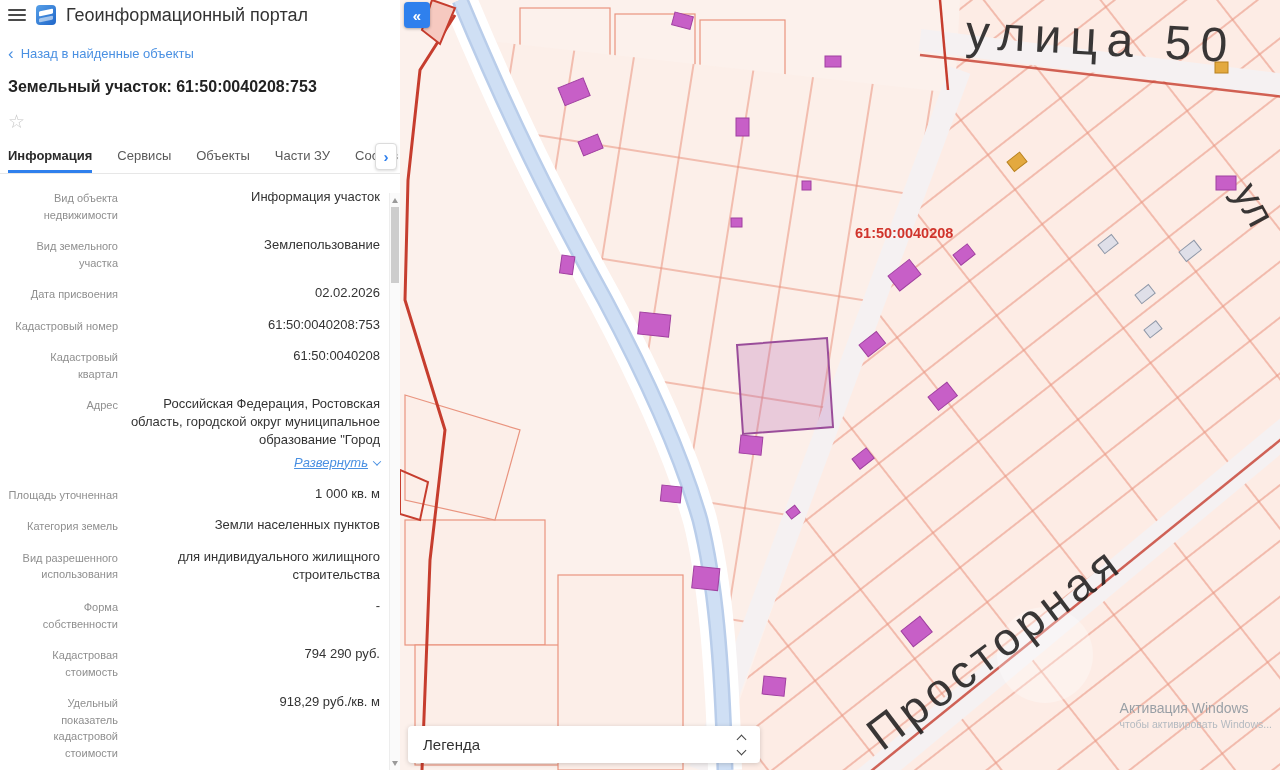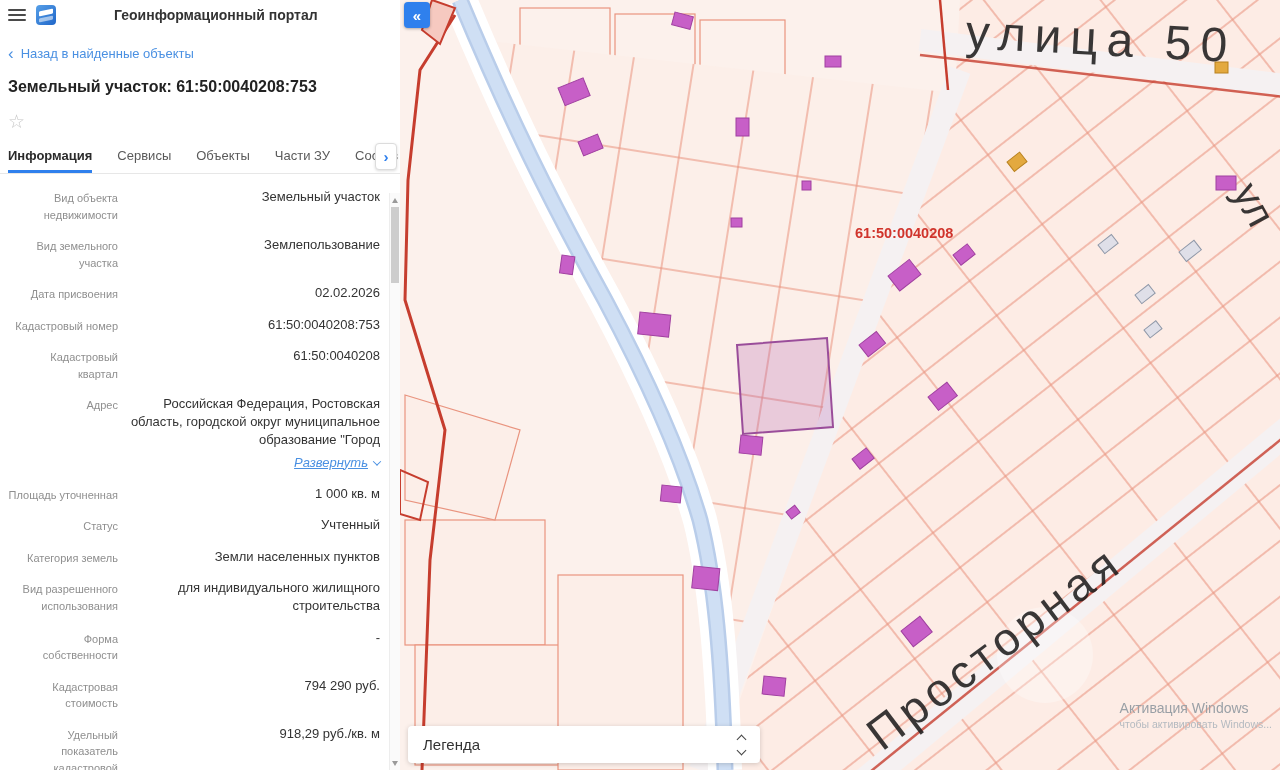--- a/index.html
+++ b/index.html
@@ -12,21 +12,21 @@
   .topbar { display:flex; align-items:center; gap:10px; height:30px; padding:4px 8px; }
   .burger { width:18px; display:flex; flex-direction:column; gap:3px; cursor:pointer; }
   .burger i { display:block; height:2px; background:#4a4a4a; border-radius:1px; }
   .logo { width:20px; height:20px; border-radius:4px;
           background:linear-gradient(135deg,#57a0e8 0%,#1f66c9 100%);
           position:relative; overflow:hidden; flex:none; }
   .logo:before { content:""; position:absolute; left:3px; top:5px; width:14px; height:5px;
                  background:#fff; transform:skewY(-12deg); border-radius:1px; }
   .logo:after { content:""; position:absolute; left:3px; top:12px; width:14px; height:4px;
                 background:rgba(255,255,255,.55); transform:skewY(-12deg); border-radius:1px; }
-  .app-title { font-size:14px; font-weight:bold; color:#333;margin-left:48px; }
+  .app-title { font-size:18px; font-weight:normal; color:#333; }
 
   .back { display:inline-flex; align-items:center; gap:7px; color:#4a90e2; font-size:13px;
           margin:16px 8px 0; cursor:pointer; }
   .back .bk { font-size:17px; line-height:13px; }
 
   .page-title { font-size:16px; font-weight:bold; color:#222; margin:15px 8px 0; }
   .star { margin:14px 8px 6px; color:#c6c6c6; font-size:19px; width:22px; cursor:pointer; }
 
   .tabs { position:relative; display:flex; gap:25px; align-items:flex-end;
           padding:0 8px; height:35px; border-bottom:1px solid #e7e7e7; overflow:hidden;text-align:right; }
@@ -109,21 +109,21 @@
       <div class="tab">Объекты</div>
       <div class="tab">Части ЗУ</div>
       <div class="tab">Состав</div>
       <div class="tabs-next">›</div>
     </div>
 
     <div class="info">
 
       <div class="row">
         <div class="row-label">Вид объекта недвижимости</div>
-        <div class="row-value">Земельный участок</div>
+        <div class="row-value">Информация участок</div>
       </div>
 
       <div class="row">
         <div class="row-label">Вид земельного участка</div>
         <div class="row-value">Землепользование</div>
       </div>
 
       <div class="row">
         <div class="row-label">Дата присвоения</div>
         <div class="row-value">02.02.2026</div>
@@ -148,24 +148,20 @@
             <span class="chev"></span>
           </span>
         </div>
       </div>
 
       <div class="row">
         <div class="row-label">Площадь уточненная</div>
         <div class="row-value">1 000 кв. м</div>
       </div>
 
-      <div class="row">
-        <div class="row-label">Статус</div>
-        <div class="row-value">Учтенный</div>
-      </div>
 
       <div class="row">
         <div class="row-label">Категория земель</div>
         <div class="row-value">Земли населенных пунктов</div>
       </div>
 
       <div class="row">
         <div class="row-label">Вид разрешенного использования</div>
         <div class="row-value">для индивидуального жилищного строительства</div>
       </div>

